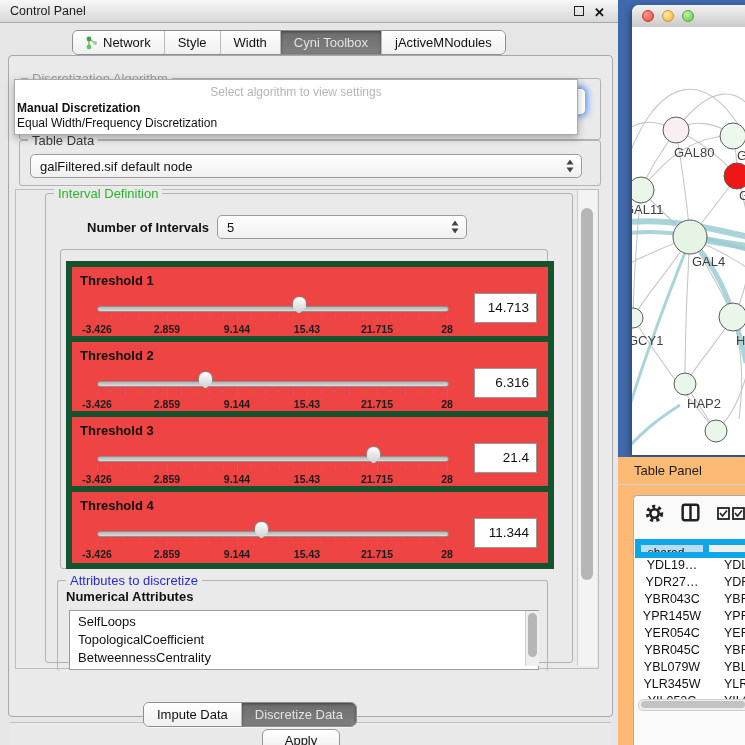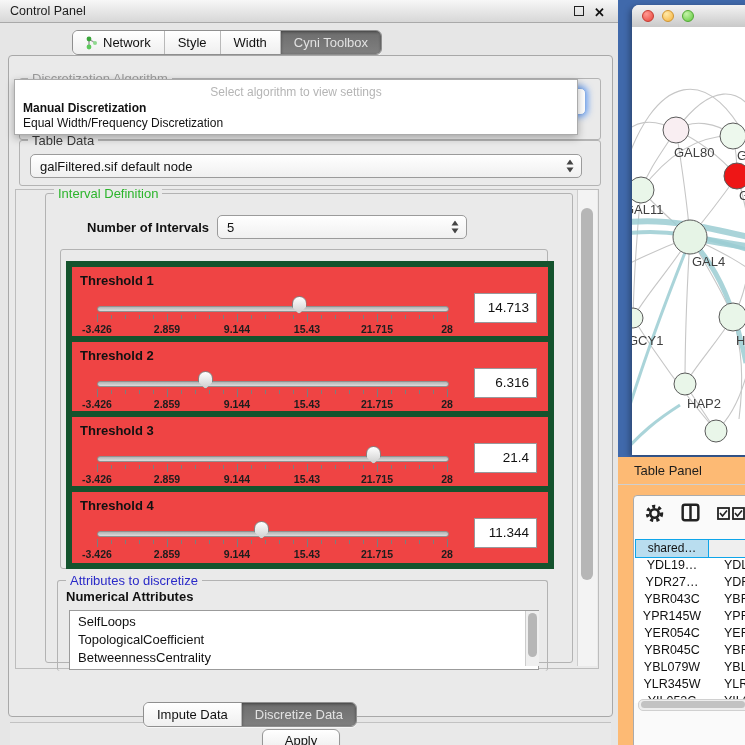--- a/index.html
+++ b/index.html
@@ -36,21 +36,21 @@
   .gtitle.blue{color:#2a2ac8;}
   .combo{position:absolute;background:linear-gradient(#ffffff,#f0f0f0);border:1px solid #9b9b9b;
          border-radius:5px;font-size:13px;color:#111;display:flex;align-items:center;
          padding:0 22px 0 9px;box-sizing:border-box;height:24px;}
   .spin{position:absolute;right:7px;top:50%;transform:translateY(-50%);width:8px;height:13px;}
   
   #algo-popup{position:absolute;left:14px;top:79px;width:562px;height:54px;background:#fff;
       border:1px solid #ababab;box-shadow:0 3px 8px rgba(0,0,0,.3);z-index:30;
       font-size:12px;color:#111;}
   #algo-popup .prompt{position:absolute;top:5px;left:0;width:100%;text-align:center;color:#b5b5b5;}
-  #algo-popup .opt{position:absolute;left:8px;white-space:nowrap;}
+  #algo-popup .opt{position:absolute;left:2px;white-space:nowrap;}
   #algo-popup .opt.b{font-weight:bold;top:21px;}
   #algo-popup .opt.n{top:36px;}
   #algo-combo-behind{position:absolute;left:28px;top:88px;width:556px;height:25px;border-radius:5px;
       background:#fff;border:1px solid #8ab0e8;box-shadow:0 0 6px 2px rgba(80,145,245,.8);z-index:10;}
   
   #viewport{position:absolute;left:14px;top:188px;width:582px;height:478px;
       border:1px solid #bdbdbd;background:#eaeaea;}
   #vscroll{position:absolute;left:576px;top:189px;width:19px;height:476px;background:#f3f3f3;
       border-left:1px solid #cdcdcd;}
   #vscroll .thumb-v{position:absolute;left:3px;top:18px;width:12px;height:372px;border-radius:7px;
@@ -99,21 +99,21 @@
   #light-green{left:50px;background:radial-gradient(circle at 35% 30%,#c5f3a9,#5fc83c);border:1px solid #51a834;}
   #net-canvas{position:absolute;left:0;top:22px;width:120px;height:428px;background:#fff;}
   
   #tp-region{position:absolute;left:618px;top:457px;width:127px;height:288px;background:#fdba74;}
   #tp-title{position:absolute;left:16px;top:6px;font-size:13px;color:#1d1d1d;}
   #tp-divider{position:absolute;left:0;top:27px;width:100%;height:1px;background:#cfcfcf;}
   #tp-card{position:absolute;left:15px;top:38px;width:118px;height:255px;background:#fafafa;
       border:1px solid #ababab;border-radius:4px 0 0 4px;overflow:hidden;}
   .tp-icon{position:absolute;}
   #tp-header{position:absolute;left:1px;top:43px;display:flex;height:19px;font-size:12px;color:#111;}
-  .hcell{border:1px solid #0ea5e9;box-sizing:border-box;text-align:center;line-height:17px;
+  .hcell{border:6px solid #0ea5e9;box-sizing:border-box;text-align:center;line-height:17px;
       background:#efefef;white-space:nowrap;overflow:hidden;}
   .hcell.sel{background:#b9ddef;}
   .hcell.c1{width:74px;}
   .hcell.c2{width:110px;border-left:none;}
   #tp-rows{position:absolute;left:1px;top:62px;width:190px;height:145px;background:#fff;overflow:hidden;}
   .trow{display:flex;height:17px;font-size:12.5px;color:#111;}
   .tc1{width:74px;text-align:center;white-space:nowrap;overflow:hidden;}
   .tc2{width:110px;padding-left:15px;box-sizing:border-box;white-space:nowrap;overflow:hidden;}
   #hscroll{position:absolute;left:4px;top:203px;width:112px;height:10px;border-radius:5px;
       background:#ededed;border:1px solid #d0d0d0;}
@@ -138,20 +138,21 @@
         <line x1="3" y1="3" x2="9" y2="7" stroke="#9b9b9b" stroke-width="1.2"></line>
         <circle cx="3" cy="3" r="2.4" fill="#3aa53a"></circle>
         <circle cx="3" cy="11" r="2.4" fill="#5cc95c"></circle>
         <circle cx="9" cy="7" r="2" fill="#8fd98f"></circle>
       </svg>
       <span>Network</span>
     </span>
     <span class="tab">Style</span>
     <span class="tab">Width</span>
     <span class="tab sel">Cyni Toolbox</span>
+    <span class="tab">jActiveMNodules</span>
   </div>
 
   <div id="frame">
 
     <div class="group" style="left:10px;top:22px;width:580px;height:60px;">
       <span class="gtitle faded">Discretization Algorithm</span>
     </div>
 
     <div class="group" style="left:10px;top:84px;width:580px;height:44px;">
       <span class="gtitle">Table Data</span>

